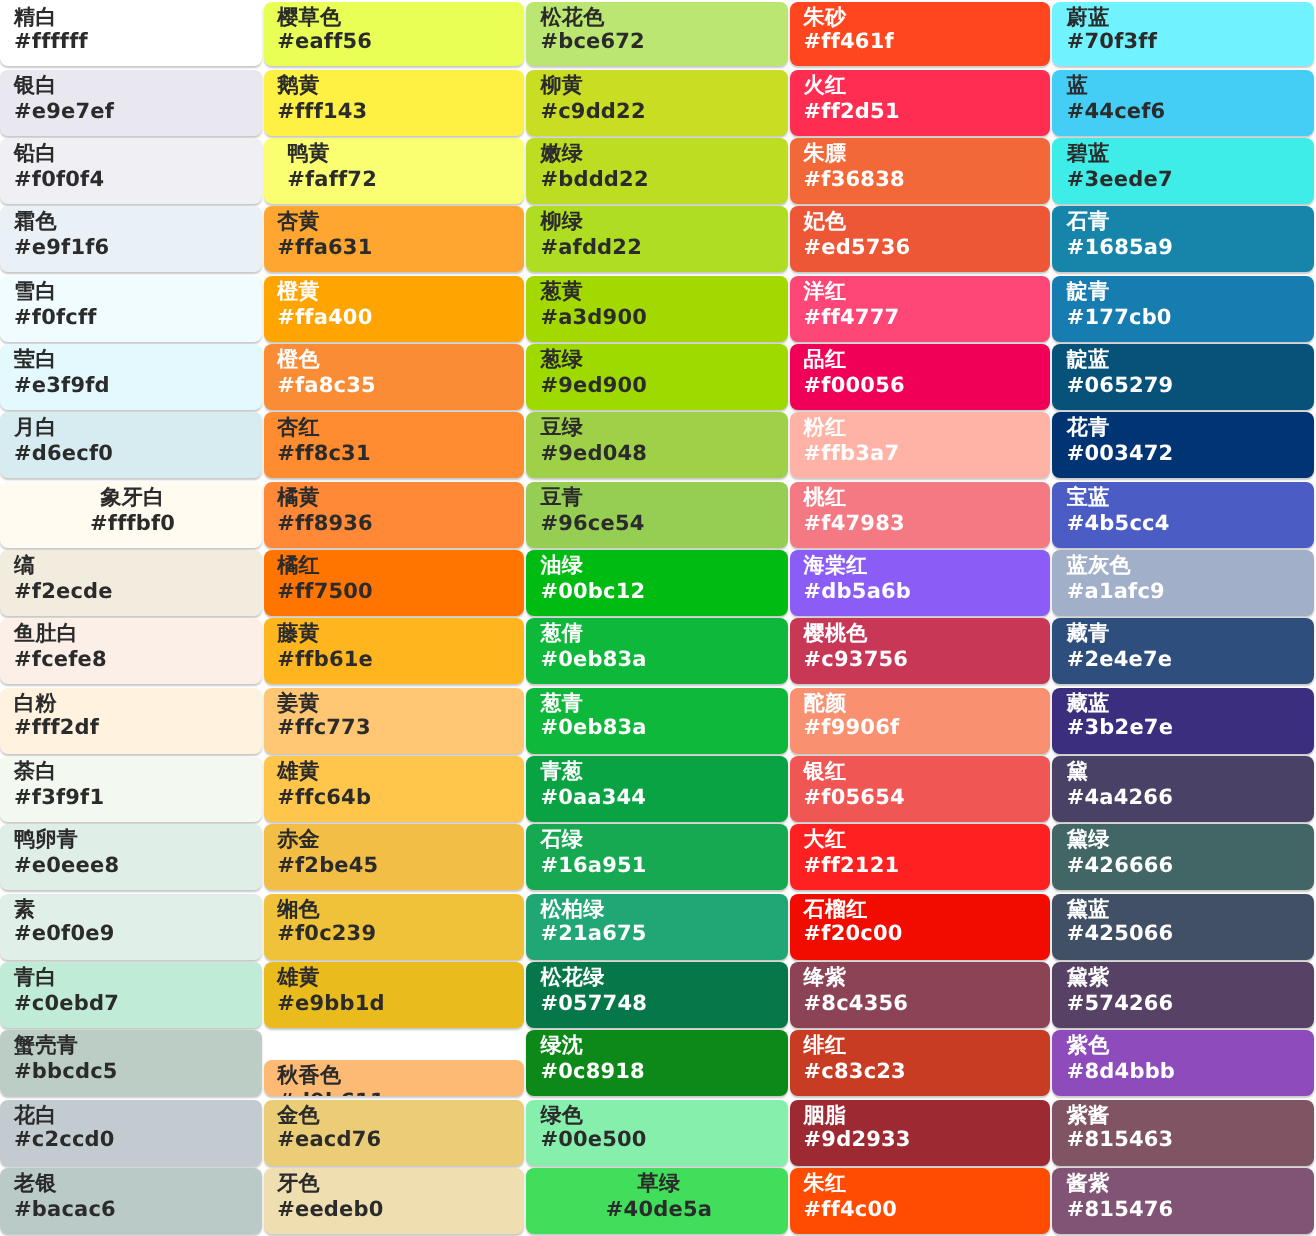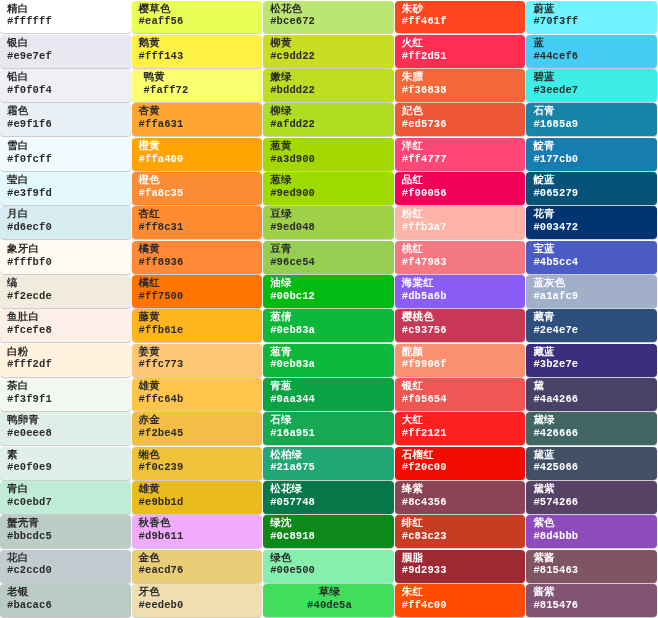--- a/index.html
+++ b/index.html
@@ -6,21 +6,21 @@
   body{
     width:658px;height:618px;
     background:#ffffff;
     font-family:"DejaVu Sans","Liberation Sans",sans-serif;
     overflow:hidden;
   }
   #palette-grid{
     display:grid;
     grid-template-columns:repeat(5,131.6px);
     grid-auto-rows:34.33px;
-    width:658px;height:534px;font-family:Liberation Mono, monospace;
+    width:658px;height:534px;
   }
   .swatch{
     position:relative;
     box-sizing:border-box;
     margin:0.5px 1px 1px 0px;
     border-radius:4px;
     padding:3px 5px 0 7px;
     overflow:hidden;
     box-shadow:0 1px 1px rgba(0,0,0,0.22);
     display:flex;
@@ -183,21 +183,21 @@
       <div class="chex">#9ed048</div>
     </div>
     <div class="swatch t-lightsoft" style="background: rgb(255, 179, 167);">
       <div class="cname">粉红</div>
       <div class="chex">#ffb3a7</div>
     </div>
     <div class="swatch t-light" style="background: rgb(0, 52, 114);">
       <div class="cname">花青</div>
       <div class="chex">#003472</div>
     </div>
-    <div class="swatch t-dark" style="background: rgb(255, 251, 240);">
+    <div class="swatch t-dark" style="background: rgb(255, 251, 240); text-align: center;">
       <div class="cname">象牙白</div>
       <div class="chex">#fffbf0</div>
     </div>
     <div class="swatch t-dark" style="background: rgb(255, 137, 54);">
       <div class="cname">橘黄</div>
       <div class="chex">#ff8936</div>
     </div>
     <div class="swatch t-dark" style="background: rgb(150, 206, 84);">
       <div class="cname">豆青</div>
       <div class="chex">#96ce54</div>
@@ -347,21 +347,21 @@
       <div class="chex">#8c4356</div>
     </div>
     <div class="swatch t-light" style="background: rgb(87, 66, 102);">
       <div class="cname">黛紫</div>
       <div class="chex">#574266</div>
     </div>
     <div class="swatch t-dark" style="background: rgb(187, 205, 197);">
       <div class="cname">蟹壳青</div>
       <div class="chex">#bbcdc5</div>
     </div>
-    <div class="swatch t-dark" style="background: #f0abfc;">
+    <div class="swatch t-dark" style="background: #fdba74; margin-top: 15px;">
       <div class="cname">秋香色</div>
       <div class="chex">#d9b611</div>
     </div>
     <div class="swatch t-light" style="background: rgb(12, 137, 24);">
       <div class="cname">绿沈</div>
       <div class="chex">#0c8918</div>
     </div>
     <div class="swatch t-light" style="background: rgb(200, 60, 35);">
       <div class="cname">绯红</div>
       <div class="chex">#c83c23</div>

